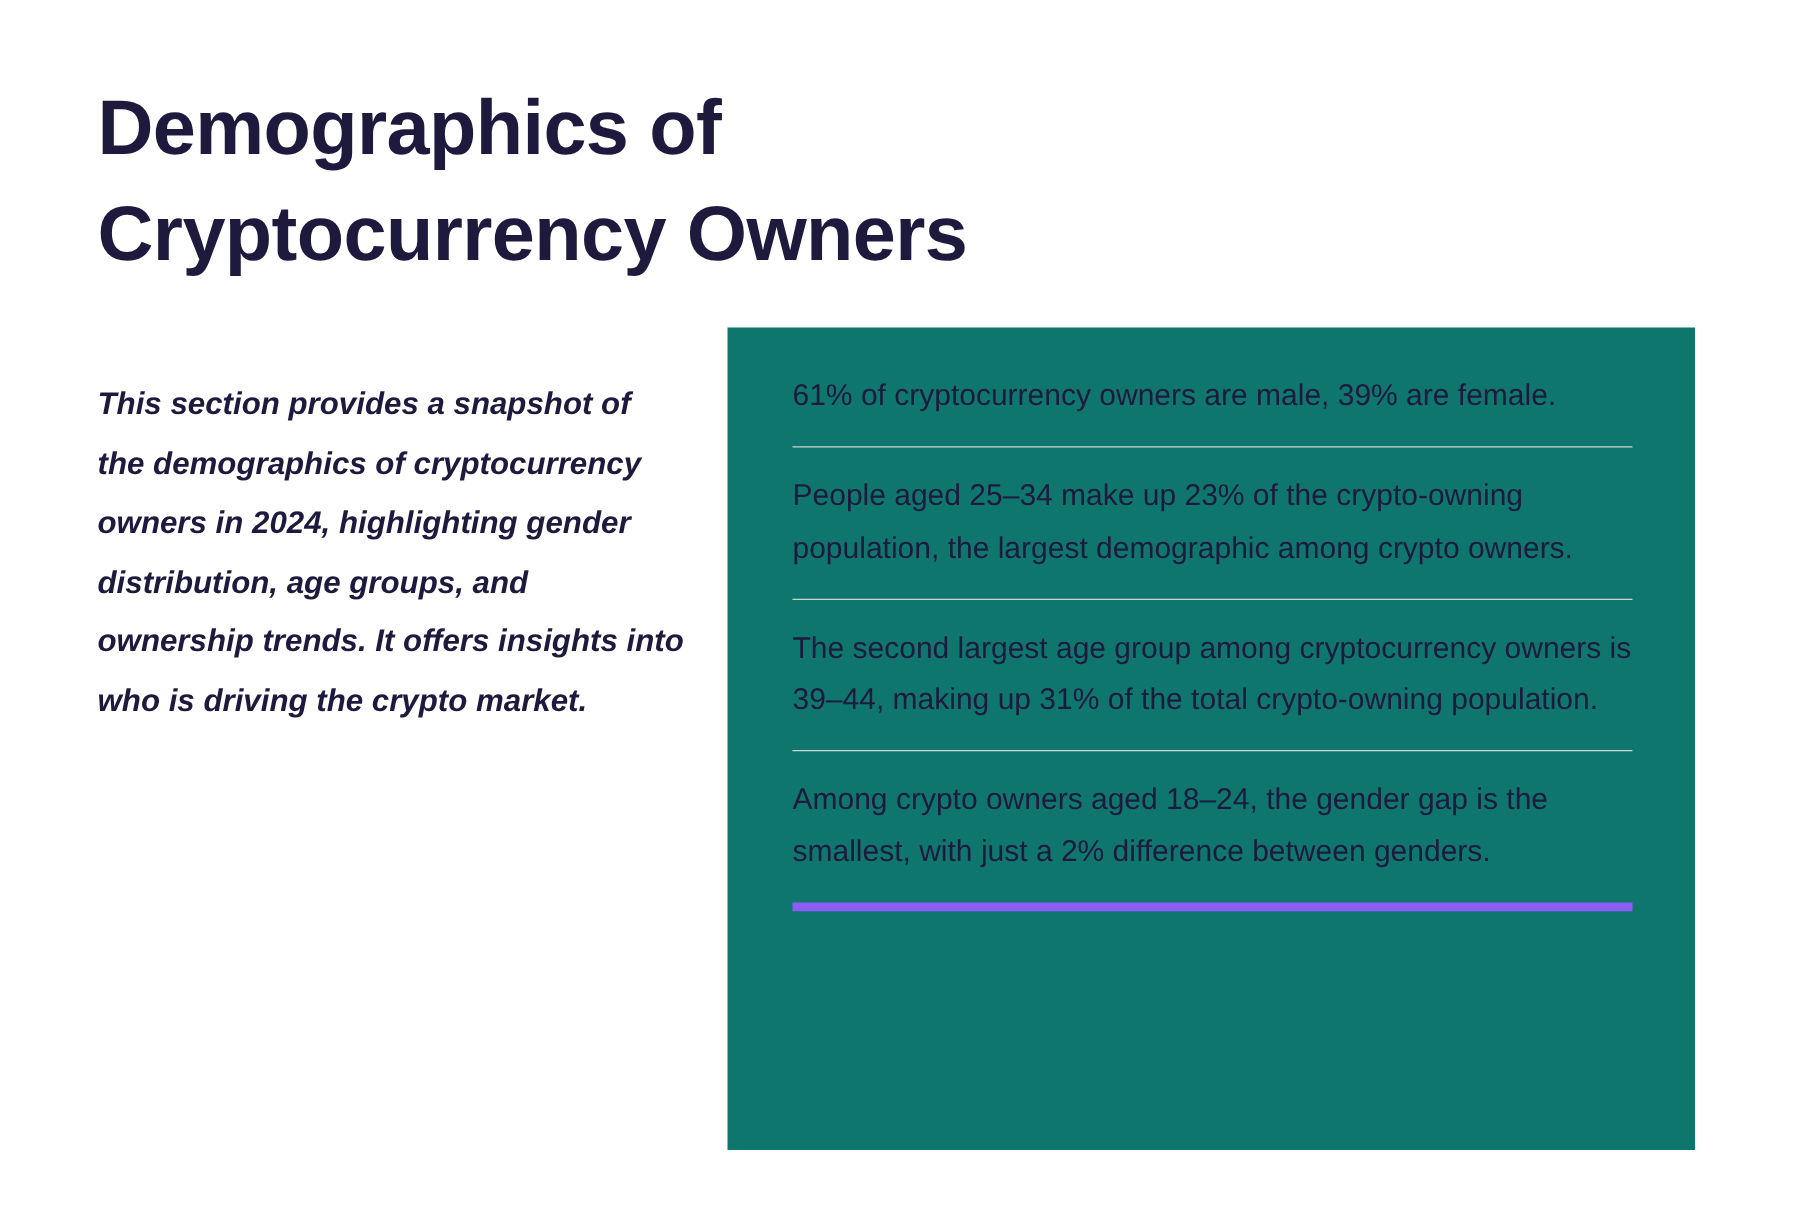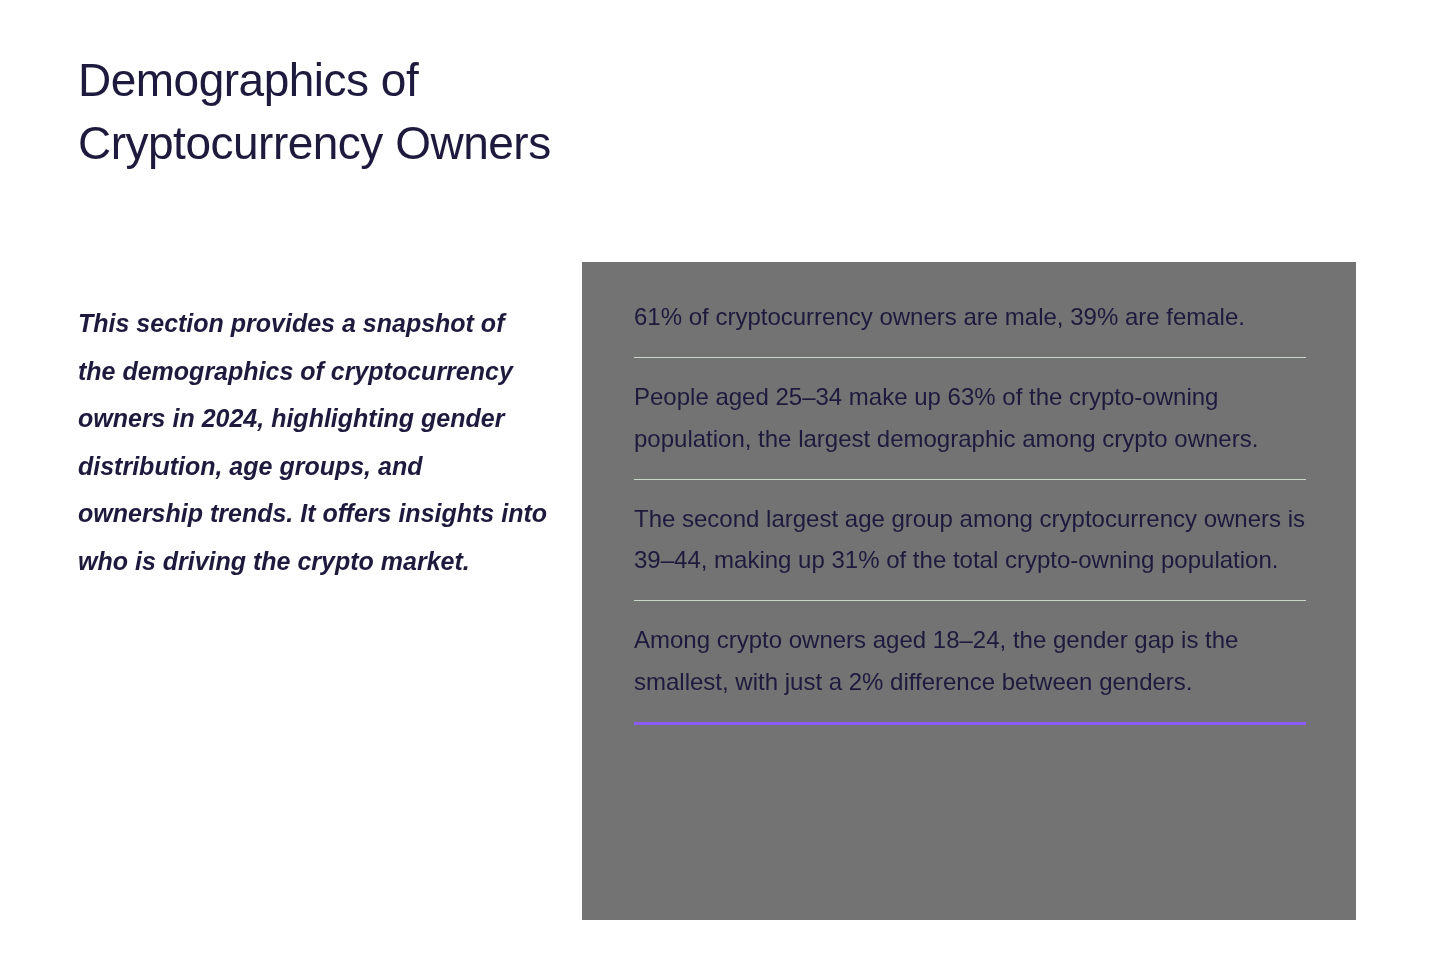--- a/index.html
+++ b/index.html
@@ -18,23 +18,23 @@
     position: relative;
     width: 1456px;
     height: 970px;
     box-sizing: border-box;
   }
   .page-title {
     position: absolute;
     left: 78px;
     top: 18px;
     width: 900px;
-    font-size: 46px;
+    font-size: 62px;
     line-height: 1.38;
-    font-weight: 400;
+    font-weight: 700;
     letter-spacing: -0.5px;
     color: #1d1a3d;
     white-space: pre-line;
   }
   .intro {
     position: absolute;
     left: 78px;
     top: 300px;
     width: 470px;
     font-size: 25px;
@@ -42,46 +42,46 @@
     font-weight: bold;
     color: #1d1a3d;
     font-style: italic;
   }
   .facts-panel {
     position: absolute;
     left: 582px;
     top: 262px;
     width: 774px;
     height: 658px;
-    background: #737373;
+    background: #0f766e;
     box-sizing: border-box;
     padding: 34px 50px 0 52px;
   }
   .fact {
     font-size: 24px;
     line-height: 1.72;
     color: #1d1a3d;
     padding-bottom: 20px;
     border-bottom: 1px solid #c9d6c9;
     margin-bottom: 18px;
   }
   .fact:last-child {
-    border-bottom: 3px solid #8b5cf6;
+    border-bottom: 7px solid #8b5cf6;
   }
 </style>
 </head>
 <body>
 
 <div class="page">
 
   <h1 class="page-title">Demographics of
 Cryptocurrency Owners</h1>
 
   <div class="intro">This section provides a snapshot of the demographics of cryptocurrency owners in 2024, highlighting gender distribution, age groups, and ownership trends. It offers insights into who is driving the crypto market.</div>
 
   <div class="facts-panel">
     <div class="fact">61% of cryptocurrency owners are male, 39% are female.</div>
-    <div class="fact">People aged 25–34 make up 63% of  the crypto-owning population, the largest demographic among crypto owners.</div>
+    <div class="fact">People aged 25–34 make up 23% of  the crypto-owning population, the largest demographic among crypto owners.</div>
     <div class="fact">The second largest age group among cryptocurrency owners is 39–44, making up 31% of the total crypto-owning population.</div>
     <div class="fact">Among crypto owners aged 18–24, the gender gap is the smallest, with just a 2% difference between genders.</div>
   </div>
 
 </div>
 
 </body></html>

